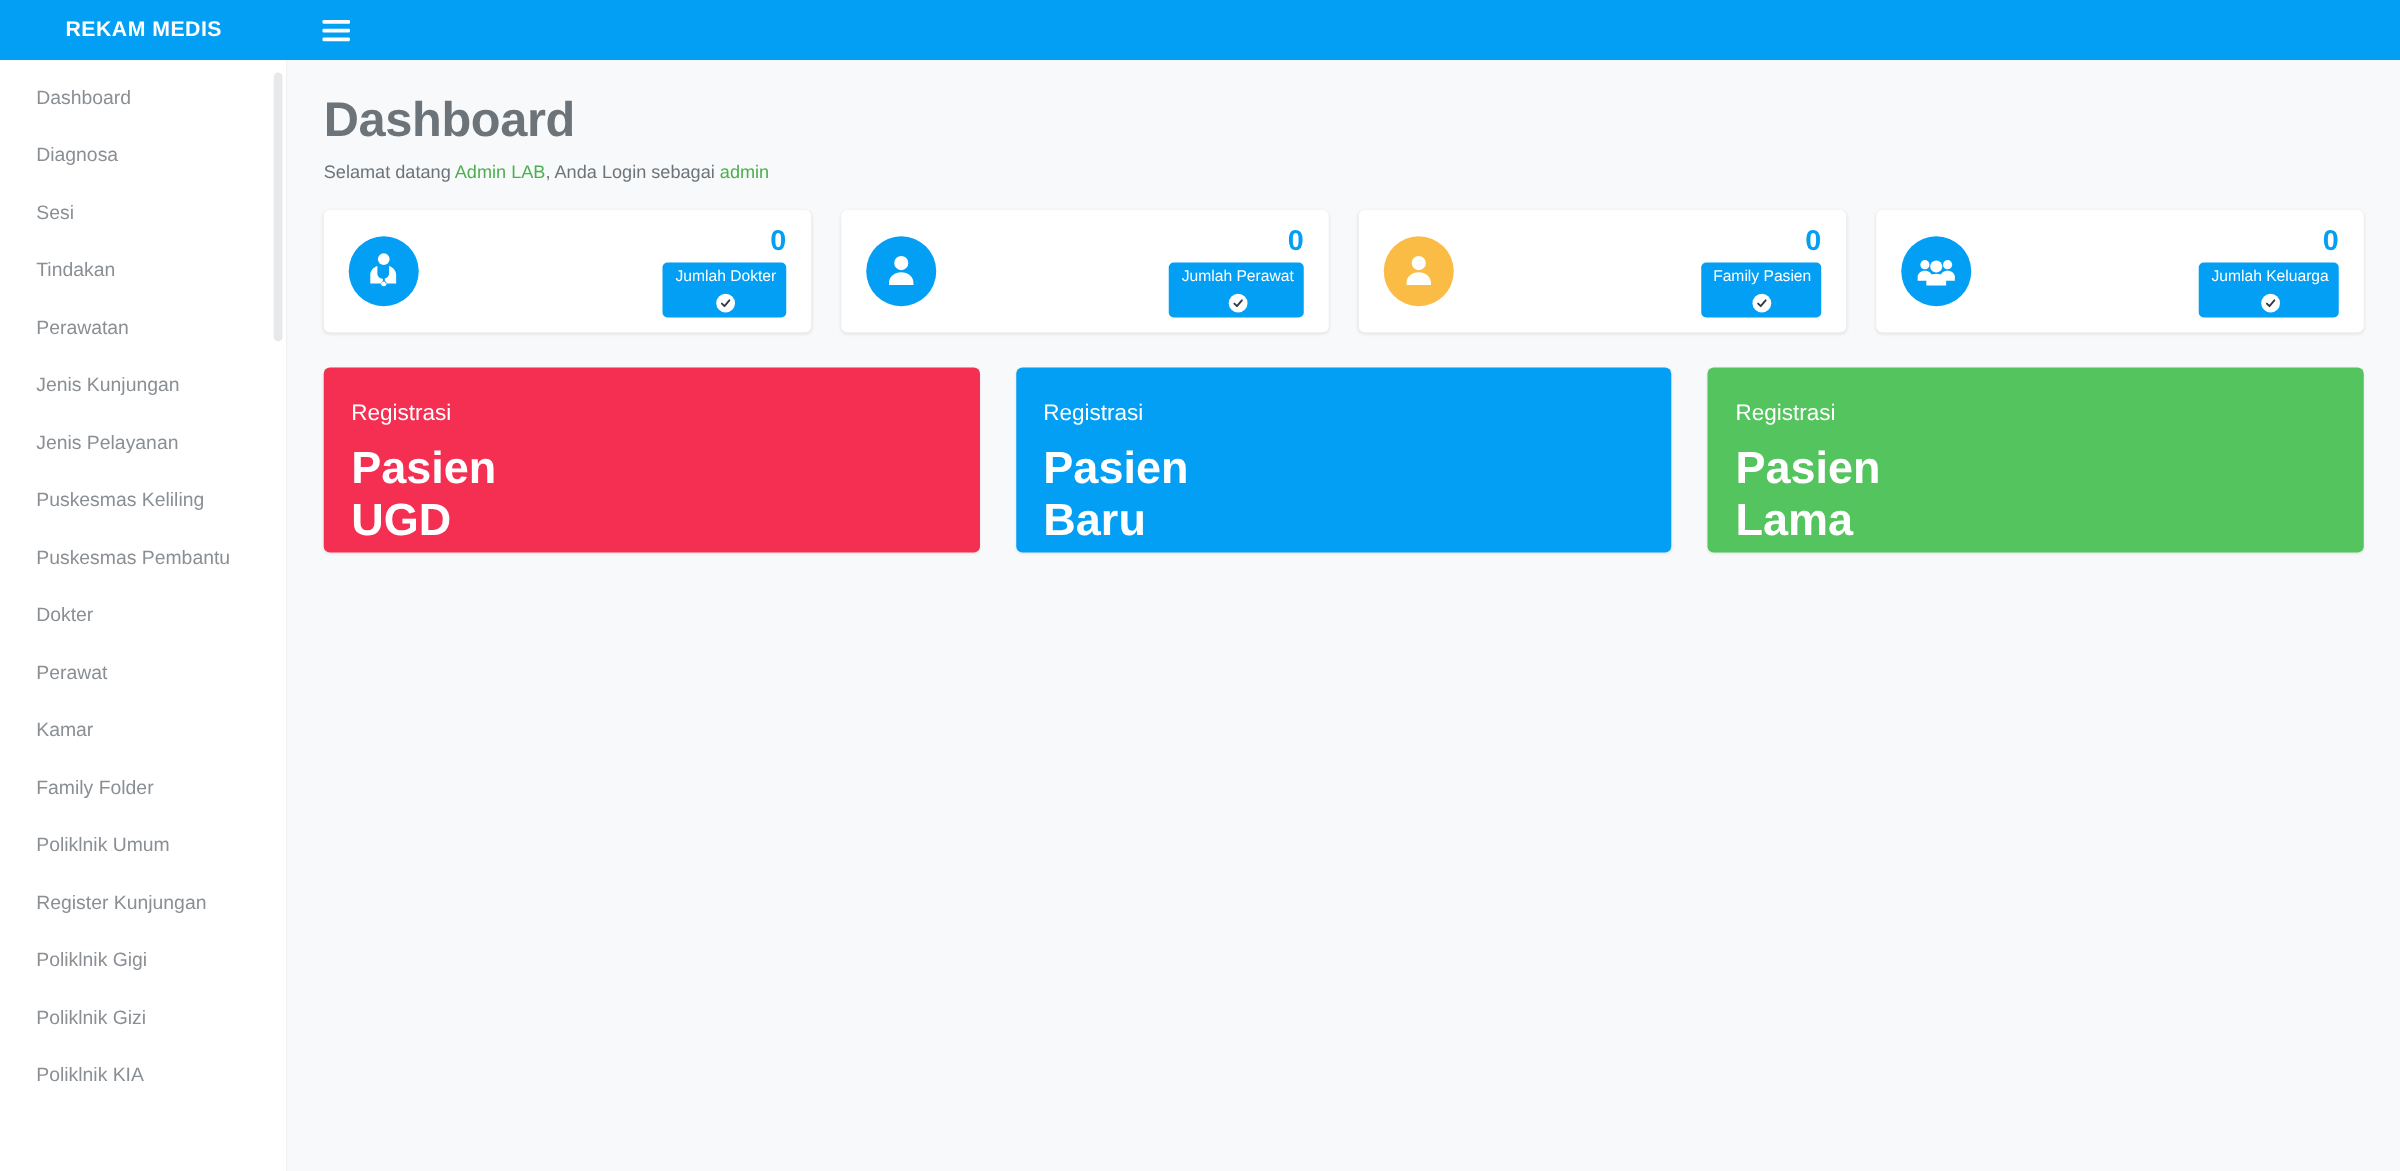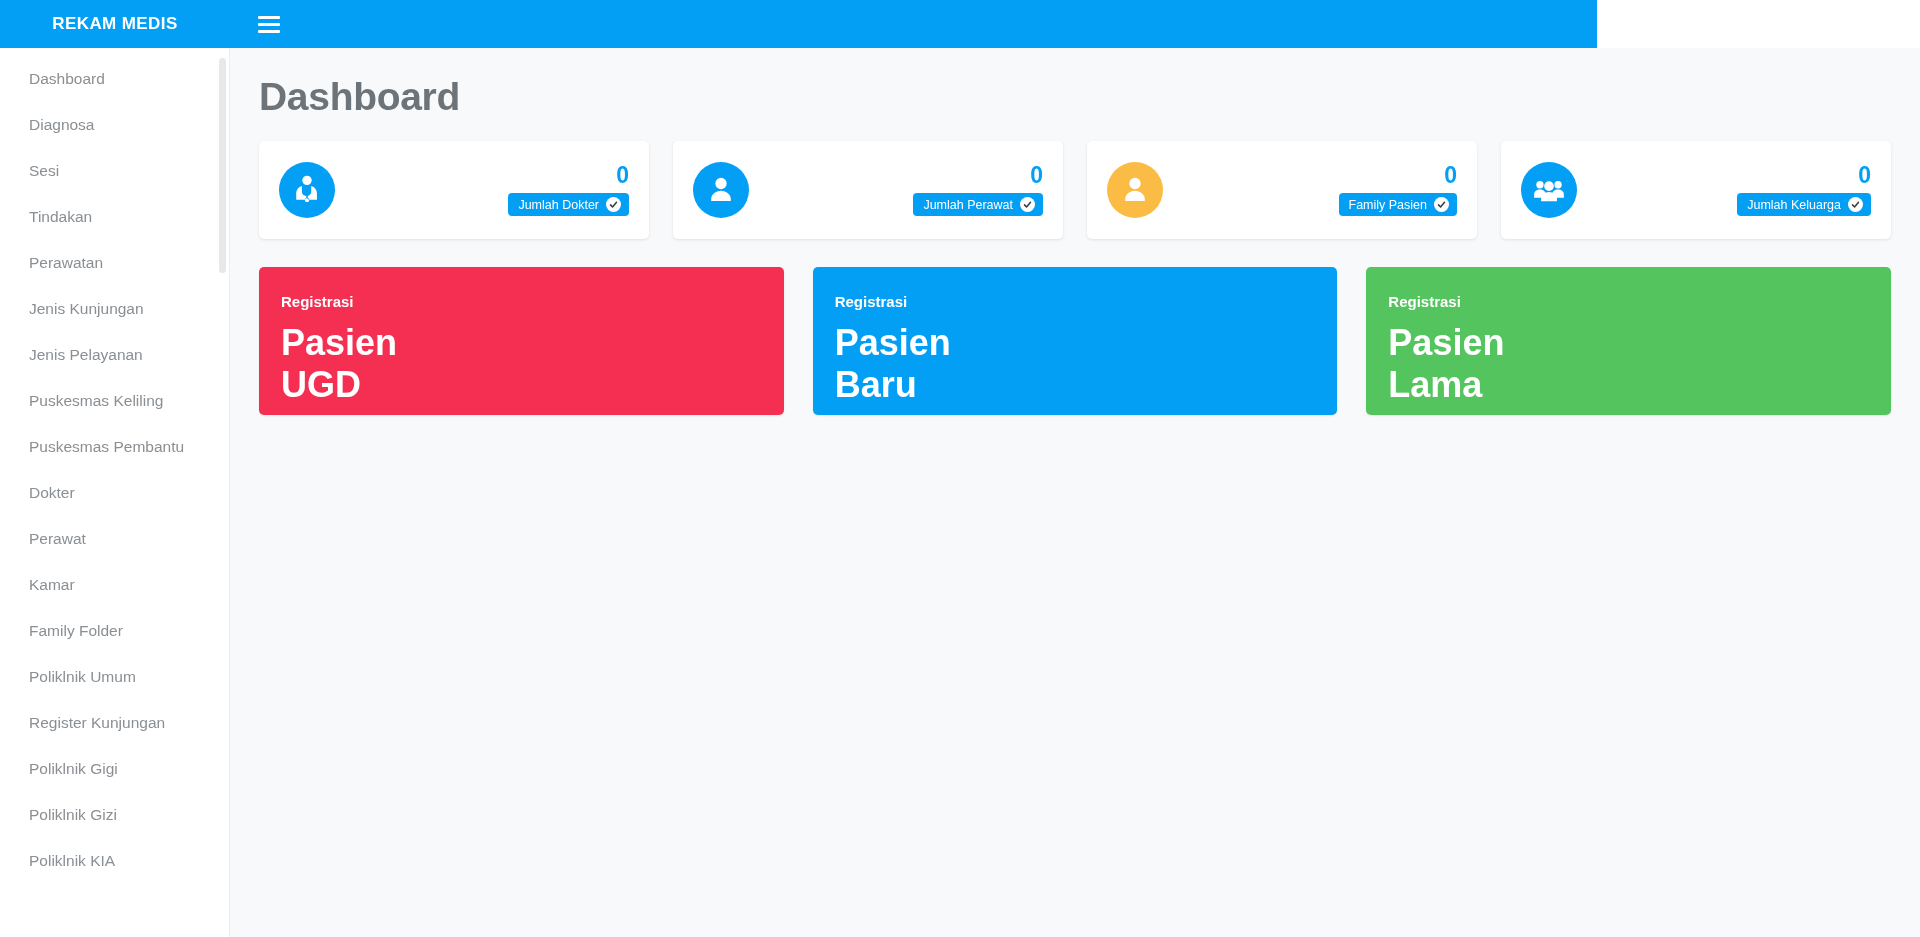--- a/index.html
+++ b/index.html
@@ -9,21 +9,21 @@
     height: 937px;
     overflow: hidden;
     font-family: "Liberation Sans", sans-serif;
     background: #ffffff;
   }
 
   
   .topbar {
     position: absolute;
     top: 0; left: 0;
-    width: 1597px;
+    width: 1920px;
     height: 48px;
     background: #039ff5;
     display: flex;
     align-items: center;
     z-index: 20;
   }
   .brand {
     width: 230px;
     text-align: center;
     color: #ffffff;
@@ -158,20 +158,21 @@
     background: #039ff5;
     color: #ffffff;
     font-size: 12.5px;
     border-radius: 4px;
     padding: 4px 8px 4px 10px;
     display: flex;
     align-items: center;
     gap: 7px;
     white-space: nowrap;
     cursor: pointer;
+    flex-direction: column;
   }
   .check-circle {
     width: 15px; height: 15px;
     border-radius: 50%;
     background: #ffffff;
     display: flex;
     align-items: center;
     justify-content: center;
     flex: 0 0 auto;
   }
@@ -186,22 +187,22 @@
   .reg-card {
     flex: 1 1 0;
     height: 148px;
     border-radius: 5px;
     padding: 26px 0 0 22px;
     color: #ffffff;
     cursor: pointer;
     box-shadow: 0 1px 2px rgba(0,0,0,0.08);
   }
   .reg-sub {
-    font-size: 15px;
-    font-weight: bold;
+    font-size: 18px;
+    font-weight: normal;
     margin-bottom: 12px;
   }
   .reg-title {
     font-size: 36px;
     font-weight: bold;
     line-height: 1.18;
     white-space: pre-line;
   }
 </style>
 </head>
@@ -238,20 +239,23 @@
     <li class="sidebar-item">Poliklnik KIA</li>
   </ul>
   <div class="sb-scrollbar"></div>
   <div class="sb-track-edge"></div>
 </nav>
 
 <main class="main">
 
   <h1 class="page-title">Dashboard</h1>
 
+  <p class="welcome">
+    <span>Selamat datang </span><span class="hl">Admin LAB</span><span>, Anda Login sebagai </span><span class="hl">admin</span>
+  </p>
 
   <div class="stat-row">
 
     <div class="stat-card">
       <div class="stat-icon" style="background:#039ff5">
         <svg viewBox="0 0 24 24" fill="#ffffff" aria-hidden="true">
           <circle cx="12" cy="5.2" r="3.3"></circle>
           <path d="M8.3 9.2C5.9 10 4.2 12 4.2 14.6V19h15.6v-4.4c0-2.6-1.7-4.6-4.1-5.4v3.9c0 1.7-1.3 3-3 3h-.3v1.1a1.9 1.9 0 1 0 1.2 0v-.5h1.1v.5a1.9 1.9 0 1 0 1.2 0V16h-1.1v-.1c-.3.9-1.2 1.6-2.2 1.6s-1.9-.7-2.2-1.6z" opacity="0"></path>
           <path d="M8.4 9.1v4.2c0 1.6 1.3 2.9 2.9 2.9h.2v1.3a1.55 1.55 0 1 0 1.1 0v-1.35c1.35-.22 2.4-1.4 2.4-2.85V9.1c2.35.78 4 2.72 4 5v4.8H4.4v-4.8c0-2.28 1.65-4.22 4-5z"></path>
           <circle cx="11.85" cy="19.1" r="1.25"></circle>

